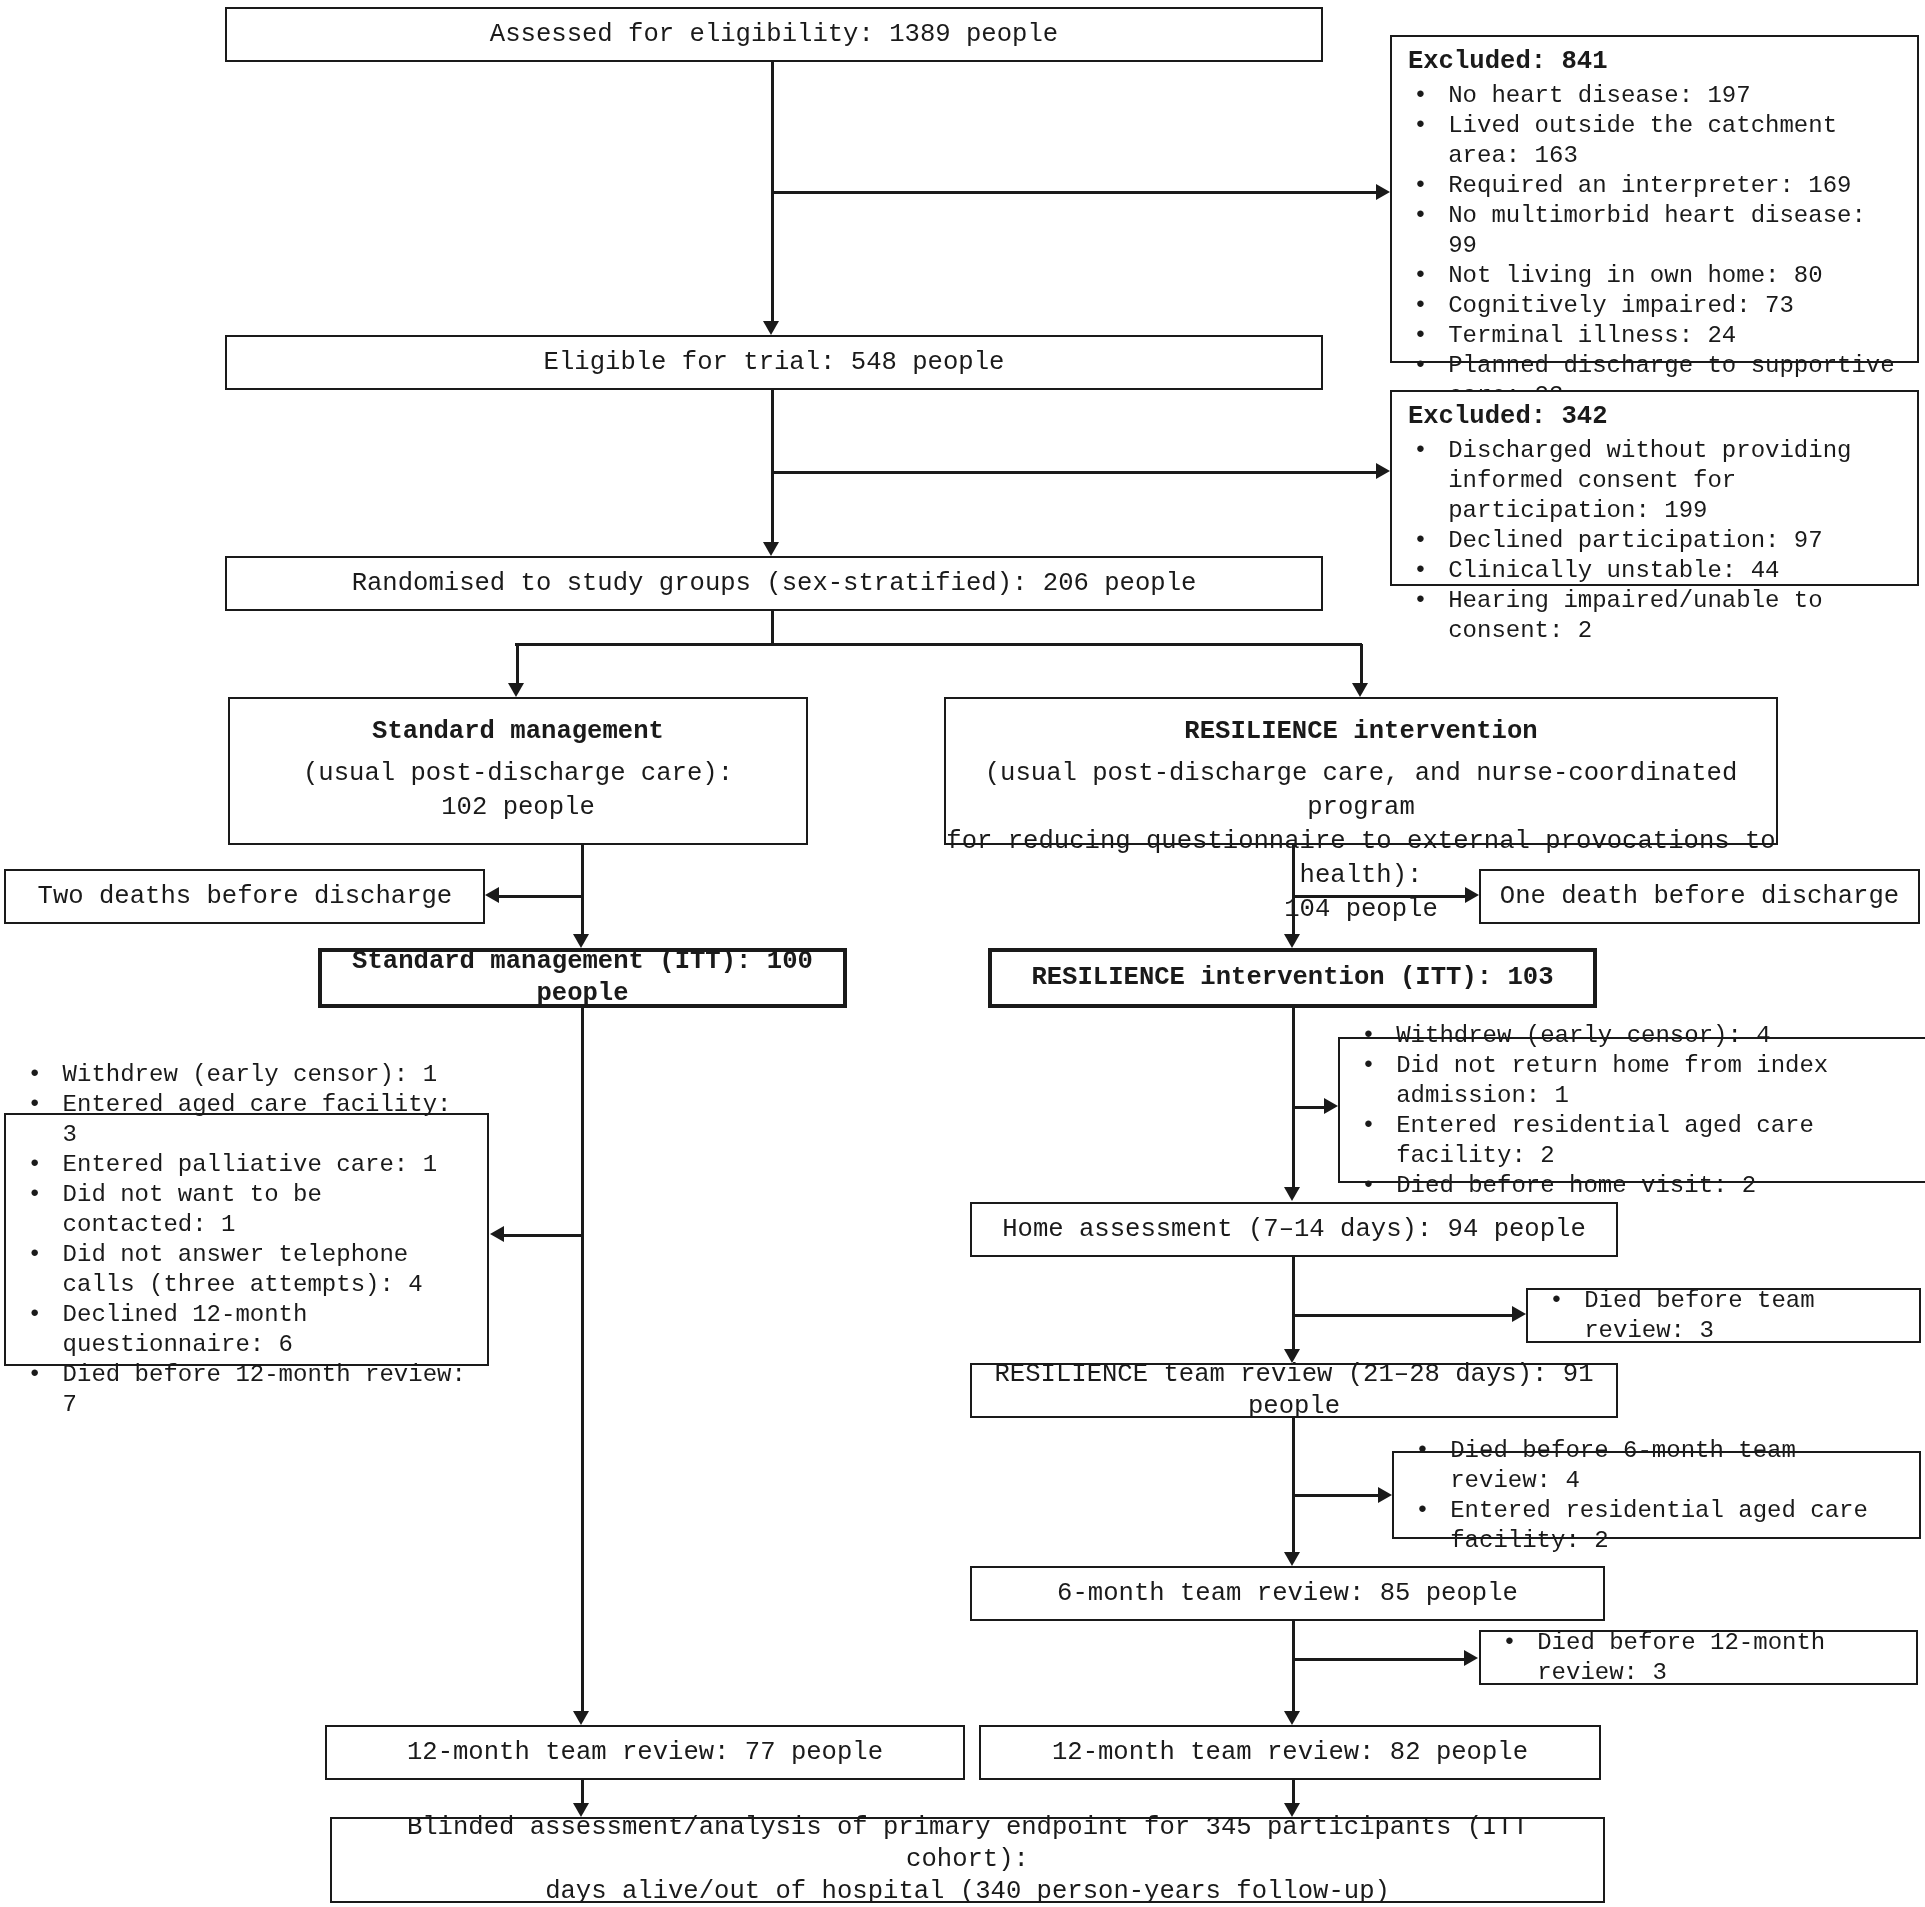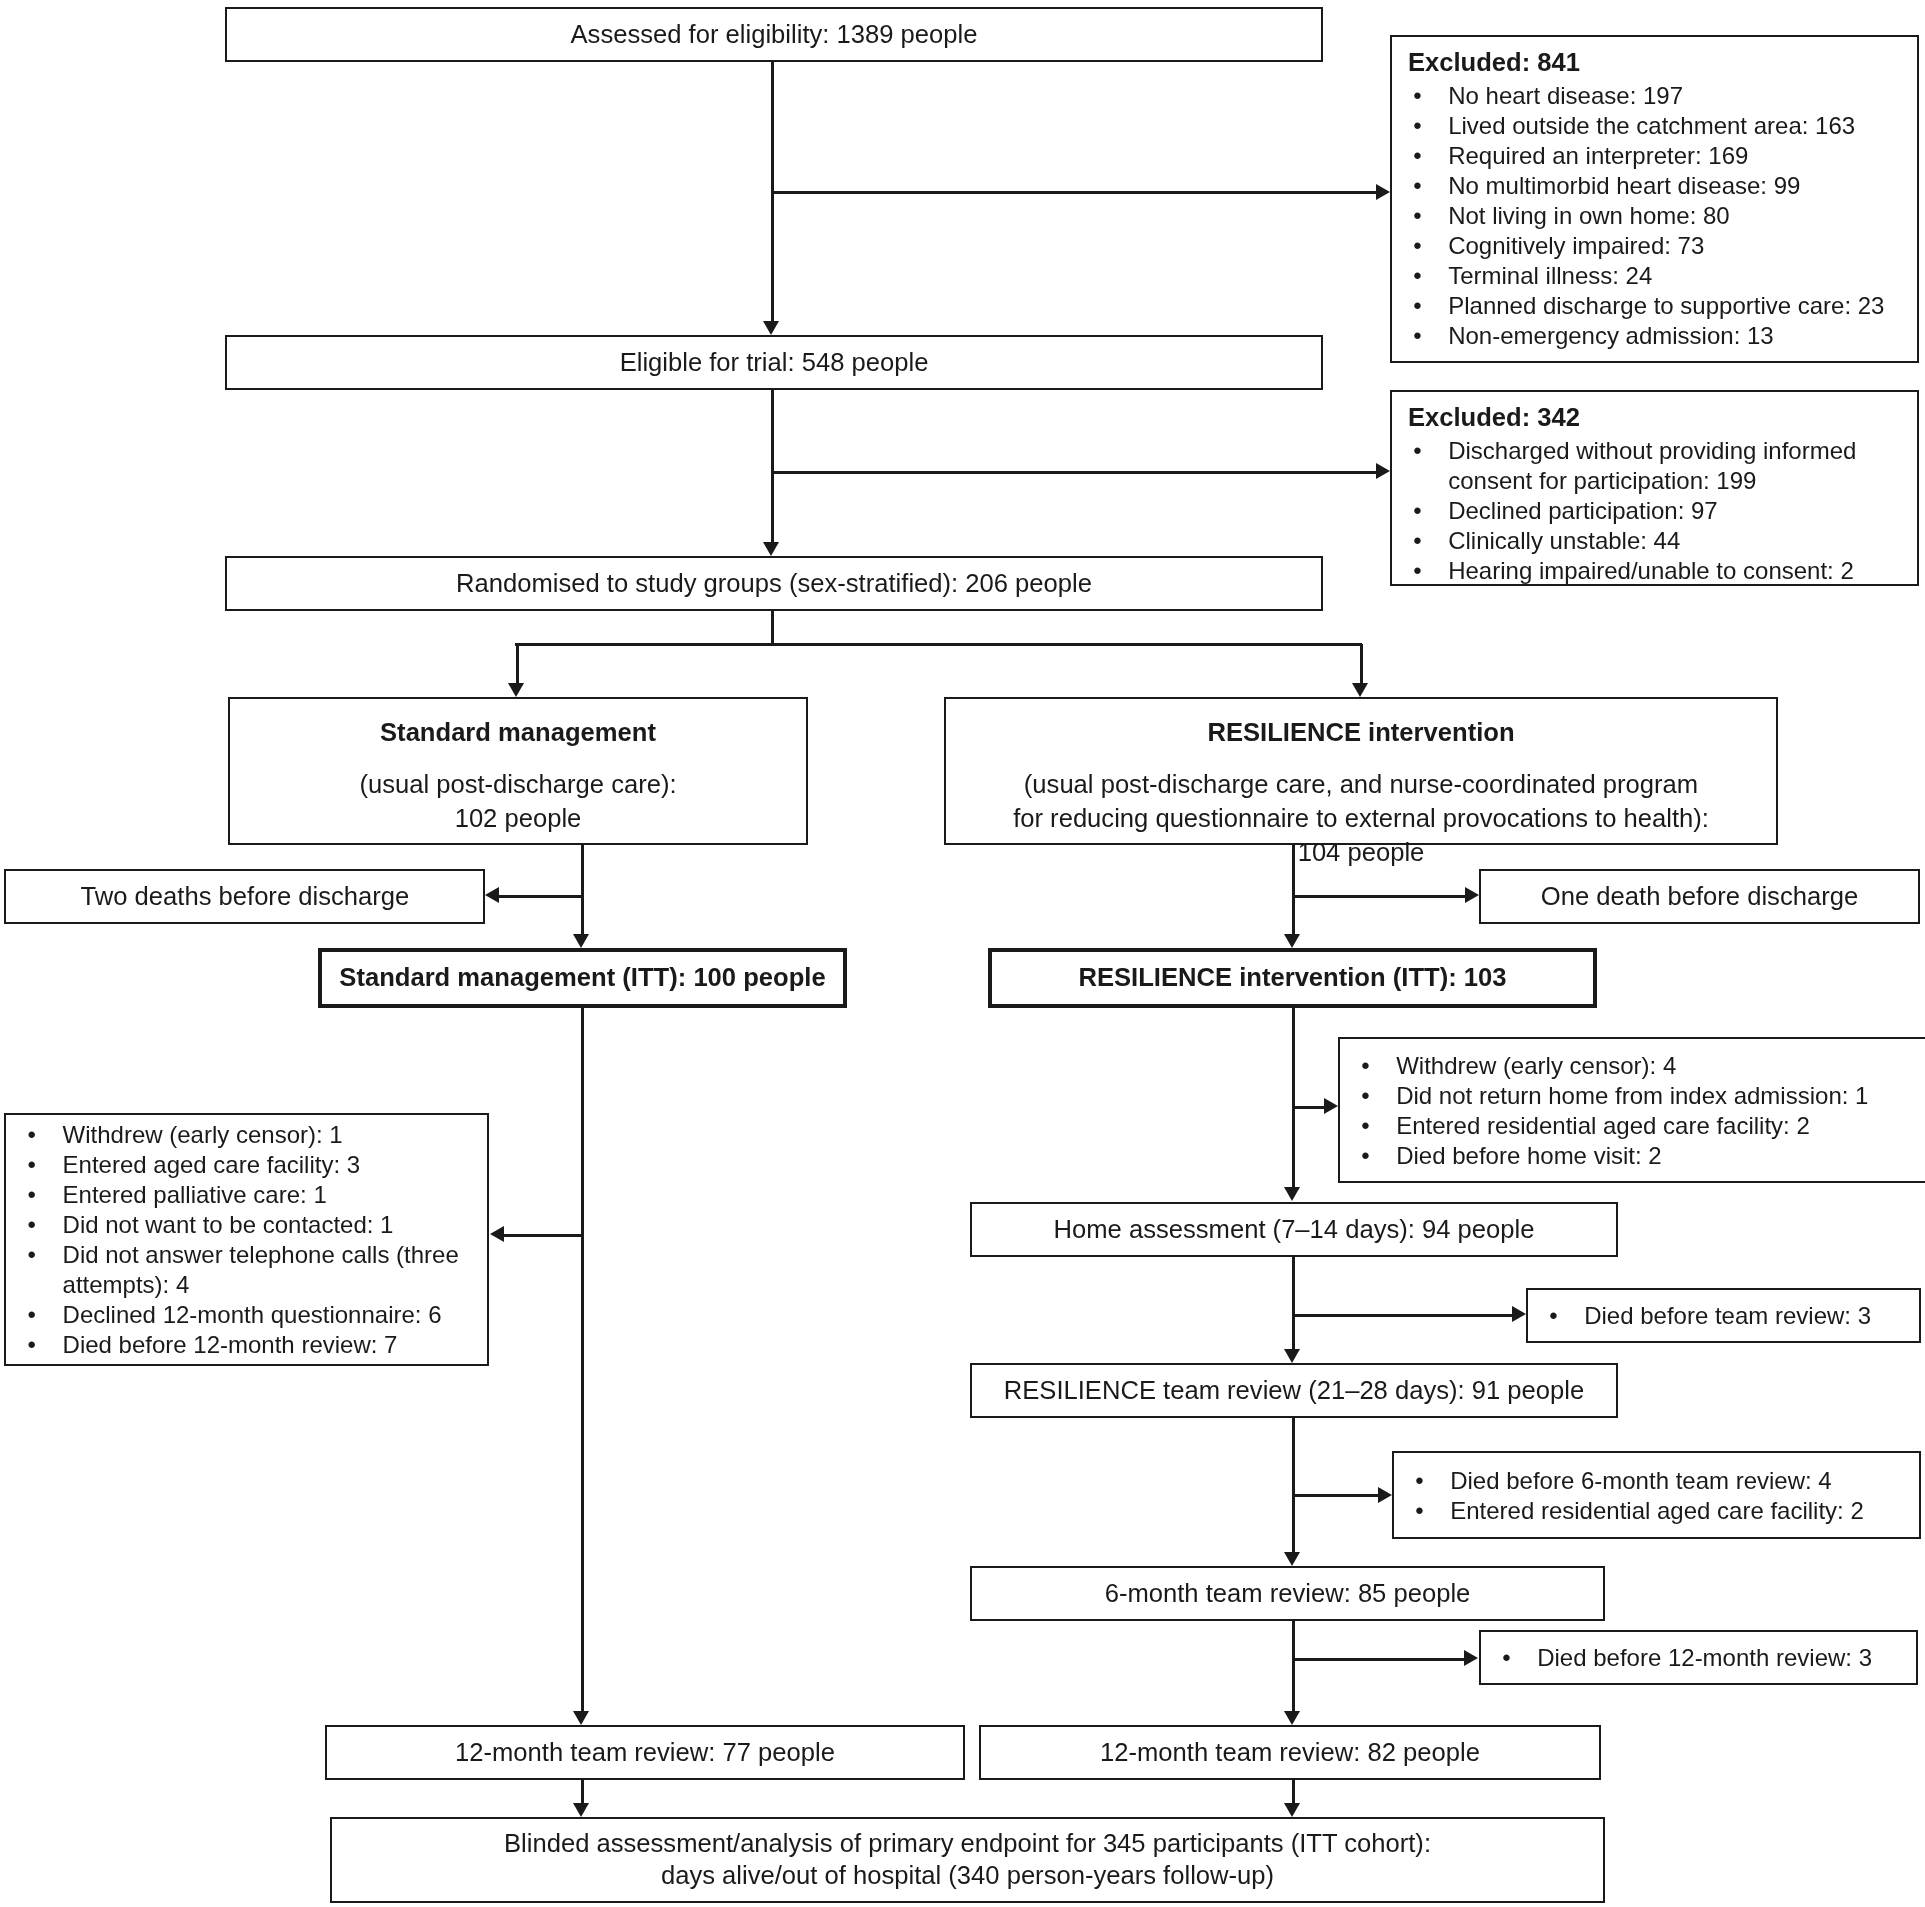--- a/index.html
+++ b/index.html
@@ -5,21 +5,21 @@
   :root{
     --ink:#1a1a1a;
     --bg:#ffffff;
   }
   html,body{margin:0;padding:0;background:var(--bg);}
   #canvas{
     position:relative;
     width:1926px;
     height:1907px;
     background:var(--bg);
-    font-family:Liberation Sans, sans-serif;
+    font-family:Liberation Mono, monospace;
     color:var(--ink);
   }
   
   .box{
     position:absolute;
     box-sizing:border-box;
     border:2.6px solid var(--ink);
     background:var(--bg);
     display:flex;
     align-items:center;
@@ -39,21 +39,21 @@
     border:2.6px solid var(--ink);
     background:var(--bg);
     display:flex;
     flex-direction:column;
     align-items:center;
     text-align:center;
     font-size:25.6px;
     line-height:34px;
     padding-top:16px;
   }
-  .groupbox .gtitle{font-weight:bold;margin-bottom:18px;}
+  .groupbox .gtitle{font-weight:bold;margin-bottom:8px;}
   .bulletsbox{
     position:absolute;
     box-sizing:border-box;
     border:2.6px solid var(--ink);
     background:var(--bg);
     font-size:24px;
     padding:8.8px 10.6px 7px 12.4px;
   }
   .bulletsbox.vcenter{display:flex;flex-direction:column;justify-content:center;}
   .btitle{font-size:25.6px;font-weight:bold;line-height:32px;margin-bottom:3.5px;padding-left:3.5px;}

